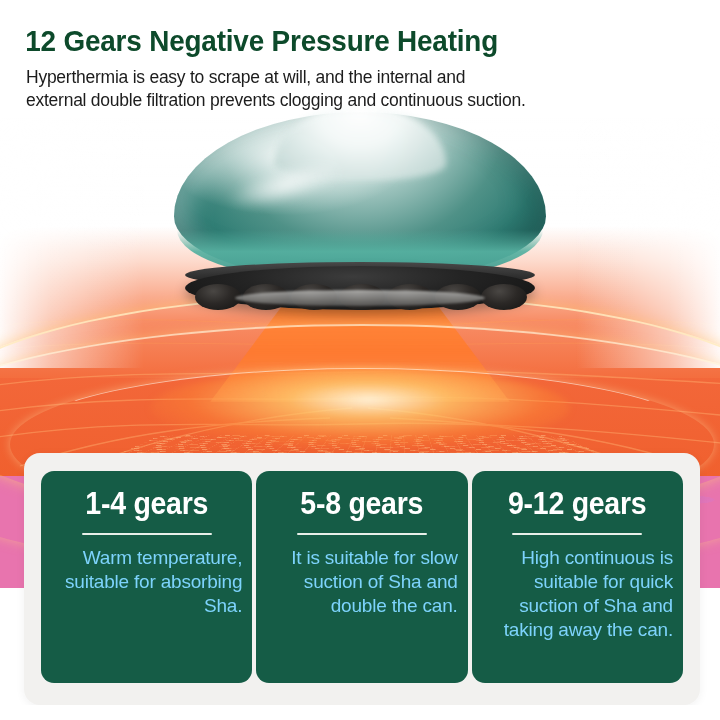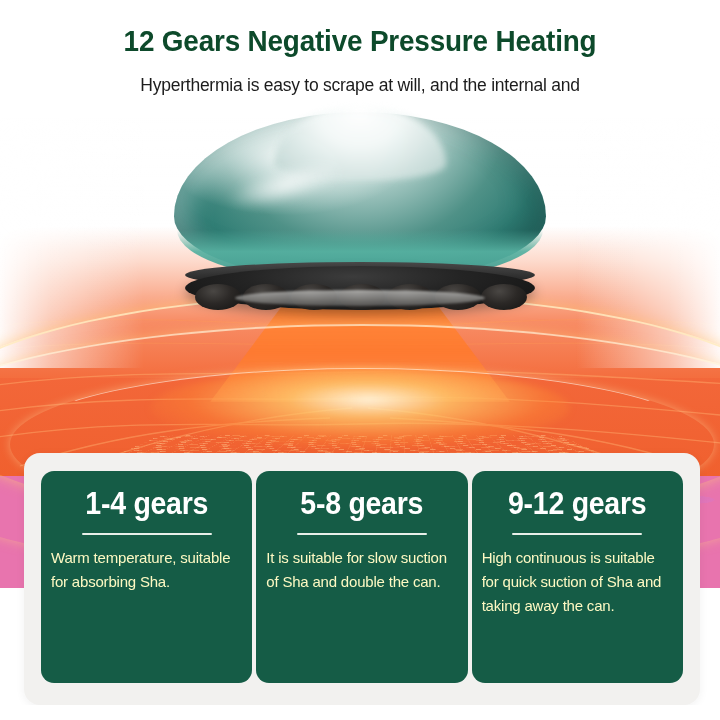--- a/index.html
+++ b/index.html
@@ -4,32 +4,32 @@
 <style>
   html,body{margin:0;padding:0;background:#fff;}
   body{
     width:720px;height:720px;overflow:hidden;position:relative;
     font-family:"Liberation Sans","DejaVu Sans",sans-serif;
     -webkit-font-smoothing:antialiased;
   }
   .stage{position:absolute;inset:0;width:720px;height:720px;background:#ffffff;overflow:hidden;}
 
   
-  .header{position:absolute;left:0;top:0;width:720px;height:118px;z-index:40;text-align:center;}
+  .header{position:absolute;left:0;top:0;width:720px;height:118px;z-index:40;text-align:left;}
   .title{
     margin:0;padding:24px 0 0 0;
     color:#0d4a2b;
     font-family:"Liberation Sans Narrow","Liberation Sans",sans-serif;
     font-weight:bold;font-size:30px;line-height:34px;
     letter-spacing:-0.2px;
     transform:scaleX(0.93);transform-origin:center top;
     white-space:nowrap;
   }
   .subtitle{
-    margin:8px;padding:8px 26px 0 26px;
+    margin:0;padding:8px 26px 0 26px;
     color:#1c1c1c;font-size:17.5px;line-height:23px;font-weight:400;
     letter-spacing:-0.25px;
   }
   .subtitle .ln{display:block;white-space:nowrap;}
 
   
   .bodybg{position:absolute;left:0;top:118px;width:720px;height:470px;overflow:hidden;z-index:5;}
 
   
   .cells{position:absolute;left:0;bottom:0;width:720px;height:210px;
@@ -159,21 +159,21 @@
     display:flex;flex-direction:column;align-items:center;
     padding:16px 10px 10px 10px;box-sizing:border-box;}
   .card-title{
     color:#ffffff;
     font-family:"Liberation Sans Narrow","Liberation Sans",sans-serif;
     font-weight:bold;font-size:31px;line-height:34px;
     transform:scaleX(0.92);transform-origin:center;
     white-space:nowrap;letter-spacing:-0.3px;
   }
   .card-rule{width:130px;height:2px;background:#e8efe9;margin:12px 0 11px 0;border-radius:1px;}
-  .card-text{color:#fef9c3;font-size:15px;line-height:24px;text-align:left;
+  .card-text{color:#7dd3fc;font-size:19px;line-height:24px;text-align:right;
     letter-spacing:-0.2px;font-weight:400;}
 
   .bottomwhite{position:absolute;left:0;top:705px;width:720px;height:15px;background:#fff;z-index:70;}
 </style>
 </head>
 <body>
 
 <div class="stage">
 
   <div class="bodybg">
@@ -227,20 +227,21 @@
         <i style="left:240px"></i>
       <i style="left:286px"></i>
     </div>
     <div class="lens"></div>
   </div>
 
   <div class="header">
     <h1 class="title">12 Gears Negative Pressure Heating</h1>
     <p class="subtitle">
       <span class="ln">Hyperthermia is easy to scrape at will, and the internal and</span>
+      <span class="ln">external double filtration prevents clogging and continuous suction.</span>
     </p>
   </div>
 
   <div class="panel">
     <div class="cards">
 
       <div class="card">
         <div class="card-title">1-4 gears</div>
         <div class="card-rule"></div>
         <div class="card-text">Warm temperature, suitable for absorbing Sha.</div>

